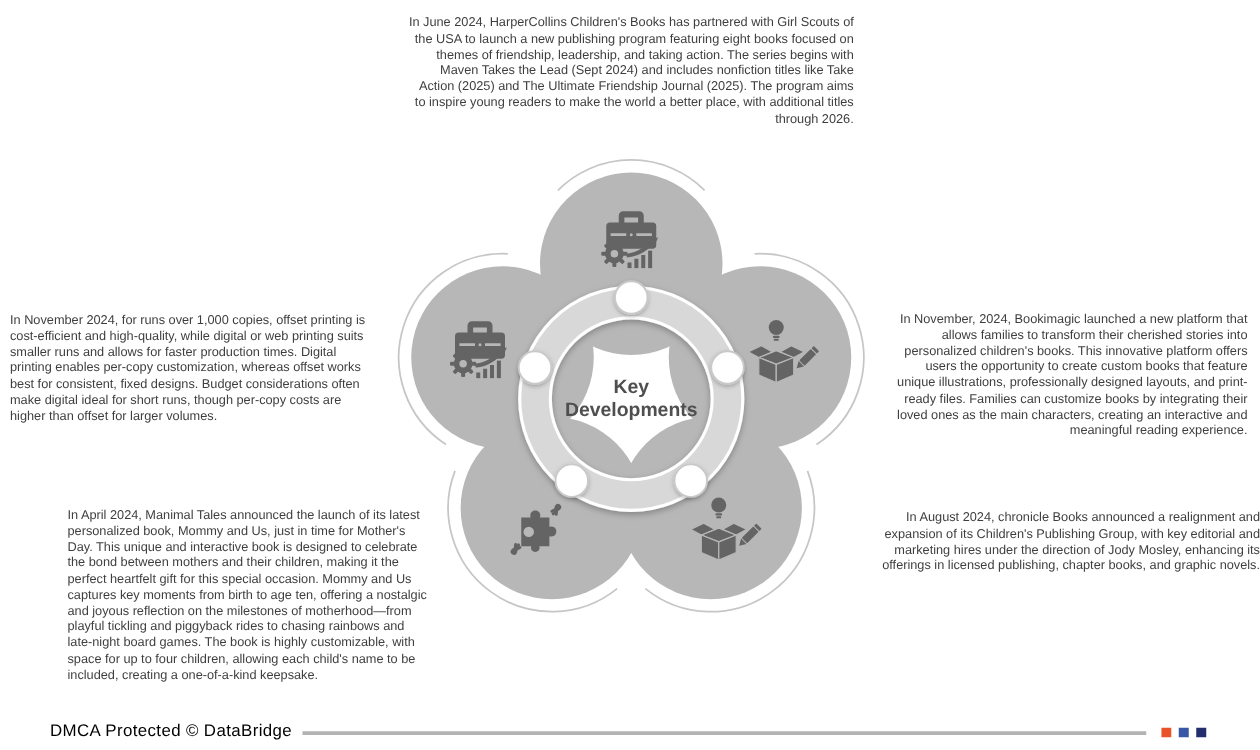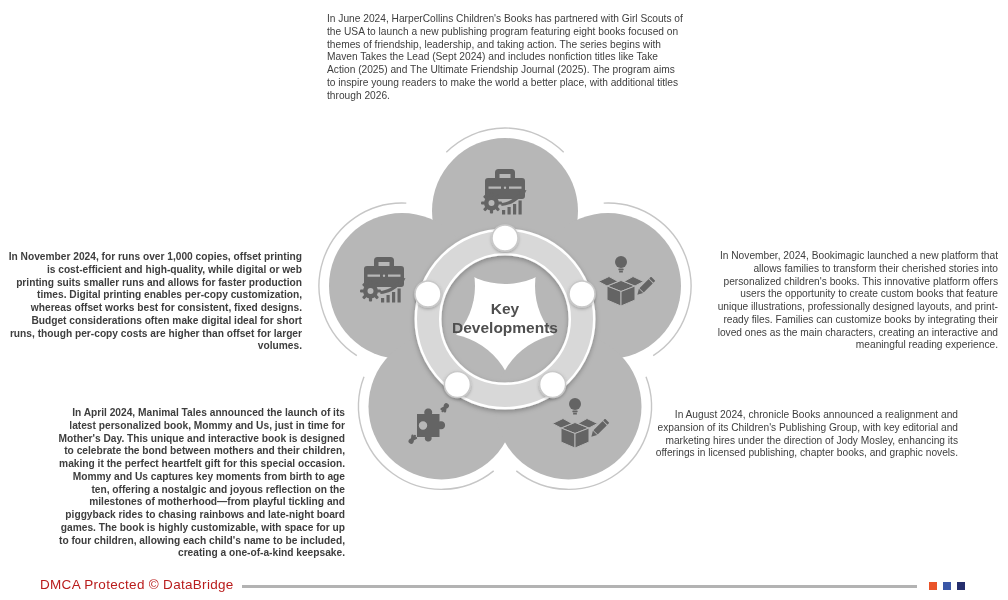--- a/index.html
+++ b/index.html
@@ -7,32 +7,32 @@
     width:1008px;height:600px;position:relative;overflow:hidden;
     background:#ffffff;
     font-family:"Liberation Sans", sans-serif;
   }
   .note{
     position:absolute;
     font-size:10.2px;
     line-height:1.25;
     color:#3e3e3e;
   }
-  .note.center{text-align:left;}
-  .note.right{text-align:right;font-weight:bold;}
+  .note.center{text-align:right;}
+  .note.right{}
   .note.left{text-align:right;}
   #diagram-svg{position:absolute;left:0;top:0;}
   .center-label{
     font-family:"Liberation Sans", sans-serif;
     font-weight:bold;
     font-size:15.5px;
   }
   .footer-text{
     position:absolute;left:40px;top:577px;
-    font-size:13.5px;color:#b91c1c;letter-spacing:0.3px;
+    font-size:13.5px;color:#000000;letter-spacing:0.3px;
   }
   .footer-line{
     position:absolute;left:242px;top:585px;
     width:675px;height:3px;background:#b3b3b3;
   }
   .footer-squares{
     position:absolute;left:929px;top:582px;width:38px;height:8px;
   }
   .footer-squares svg{display:block;}
 </style>
@@ -40,21 +40,21 @@
 <body>
 
 <div class="note center" style="left:327px;top:13px;width:356px;">In June 2024, HarperCollins Children's Books has partnered with Girl Scouts of the USA to launch a new publishing program featuring eight books focused on themes of friendship, leadership, and taking action. The series begins with Maven Takes the Lead (Sept 2024) and includes nonfiction titles like Take Action (2025) and The Ultimate Friendship Journal (2025). The program aims to inspire young readers to make the world a better place, with additional titles through 2026.</div>
 
 <div class="note right" style="left:8px;top:251px;width:294px;">In November 2024, for runs over 1,000 copies, offset printing is cost-efficient and high-quality, while digital or web printing suits smaller runs and allows for faster production times. Digital printing enables per-copy customization, whereas offset works best for consistent, fixed designs. Budget considerations often make digital ideal for short runs, though per-copy costs are higher than offset for larger volumes.</div>
 
 <div class="note left" style="left:711px;top:250px;width:287px;">In November, 2024, Bookimagic launched a new platform that allows families to transform their cherished stories into personalized children's books. This innovative platform offers users the opportunity to create custom books that feature unique illustrations, professionally designed layouts, and print-ready files. Families can customize books by integrating their loved ones as the main characters, creating an interactive and meaningful reading experience.</div>
 
 <div class="note right" style="left:54px;top:407px;width:291px;">In April 2024, Manimal Tales announced the launch of its latest personalized book, Mommy and Us, just in time for Mother's Day. This unique and interactive book is designed to celebrate the bond between mothers and their children, making it the perfect heartfelt gift for this special occasion. Mommy and Us captures key moments from birth to age ten, offering a nostalgic and joyous reflection on the milestones of motherhood—from playful tickling and piggyback rides to chasing rainbows and late-night board games. The book is highly customizable, with space for up to four children, allowing each child's name to be included, creating a one-of-a-kind keepsake.</div>
 
-<div class="note left" style="left:652px;top:409px;width:306px;">In August 2024, chronicle Books announced a realignment and expansion of its Children's Publishing Group, with key editorial and marketing hires under the direction of Jody Mosley, enhancing its offerings in licensed publishing, chapter books, and graphic novels.</div>
+<div class="note left" style="left:702px;top:409px;width:306px;">In August 2024, chronicle Books announced a realignment and expansion of its Children's Publishing Group, with key editorial and marketing hires under the direction of Jody Mosley, enhancing its offerings in licensed publishing, chapter books, and graphic novels.</div>
 
 <svg id="diagram-svg" width="1008" height="600" viewBox="0 0 1008 600">
   <defs>
     <filter id="soft" x="-30%" y="-30%" width="160%" height="160%">
       <feDropShadow dx="0" dy="2" stdDeviation="2.5" flood-color="#000000" flood-opacity="0.28"></feDropShadow>
     </filter>
     <filter id="soft2" x="-40%" y="-40%" width="180%" height="180%">
       <feDropShadow dx="0" dy="1.5" stdDeviation="1.5" flood-color="#000000" flood-opacity="0.25"></feDropShadow>
     </filter>
 

